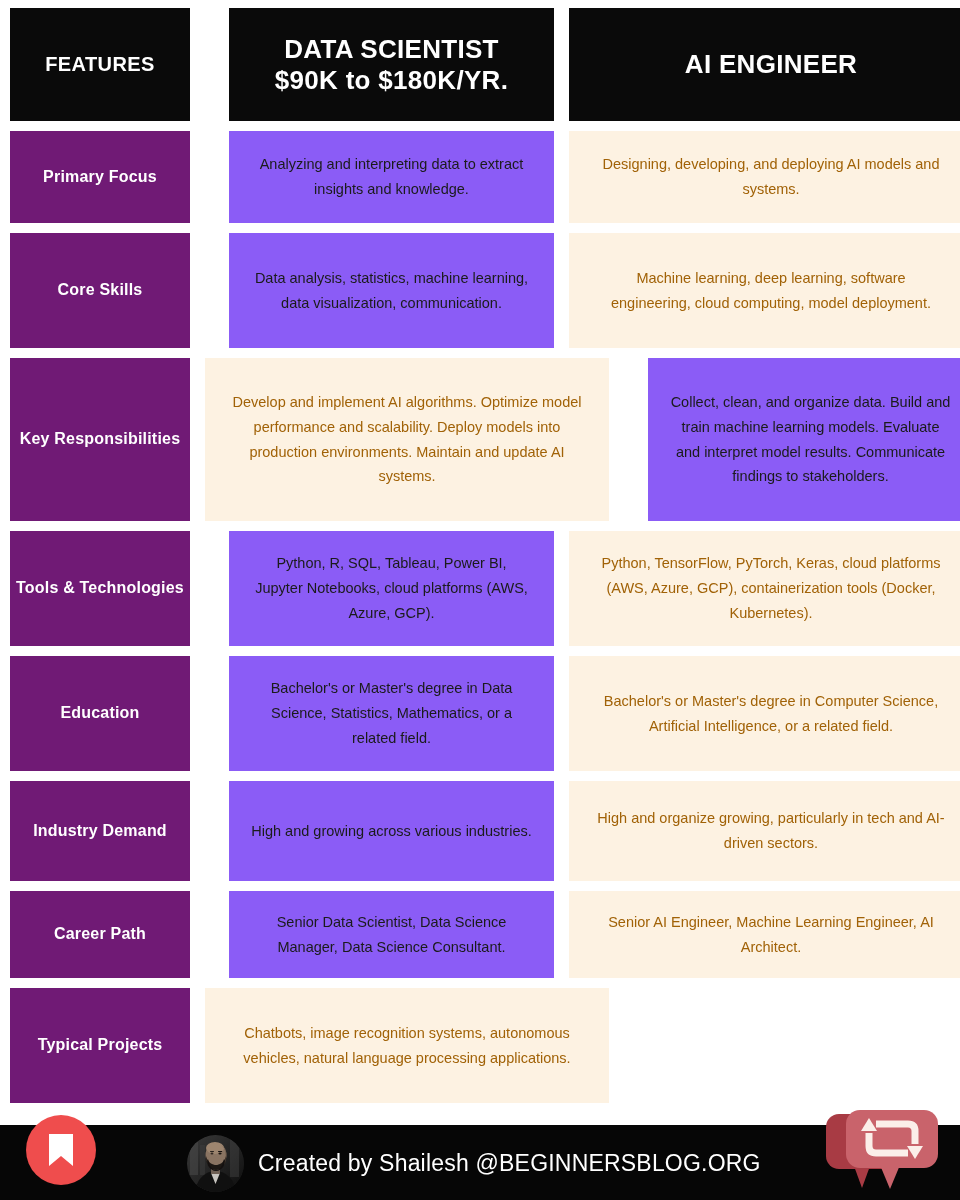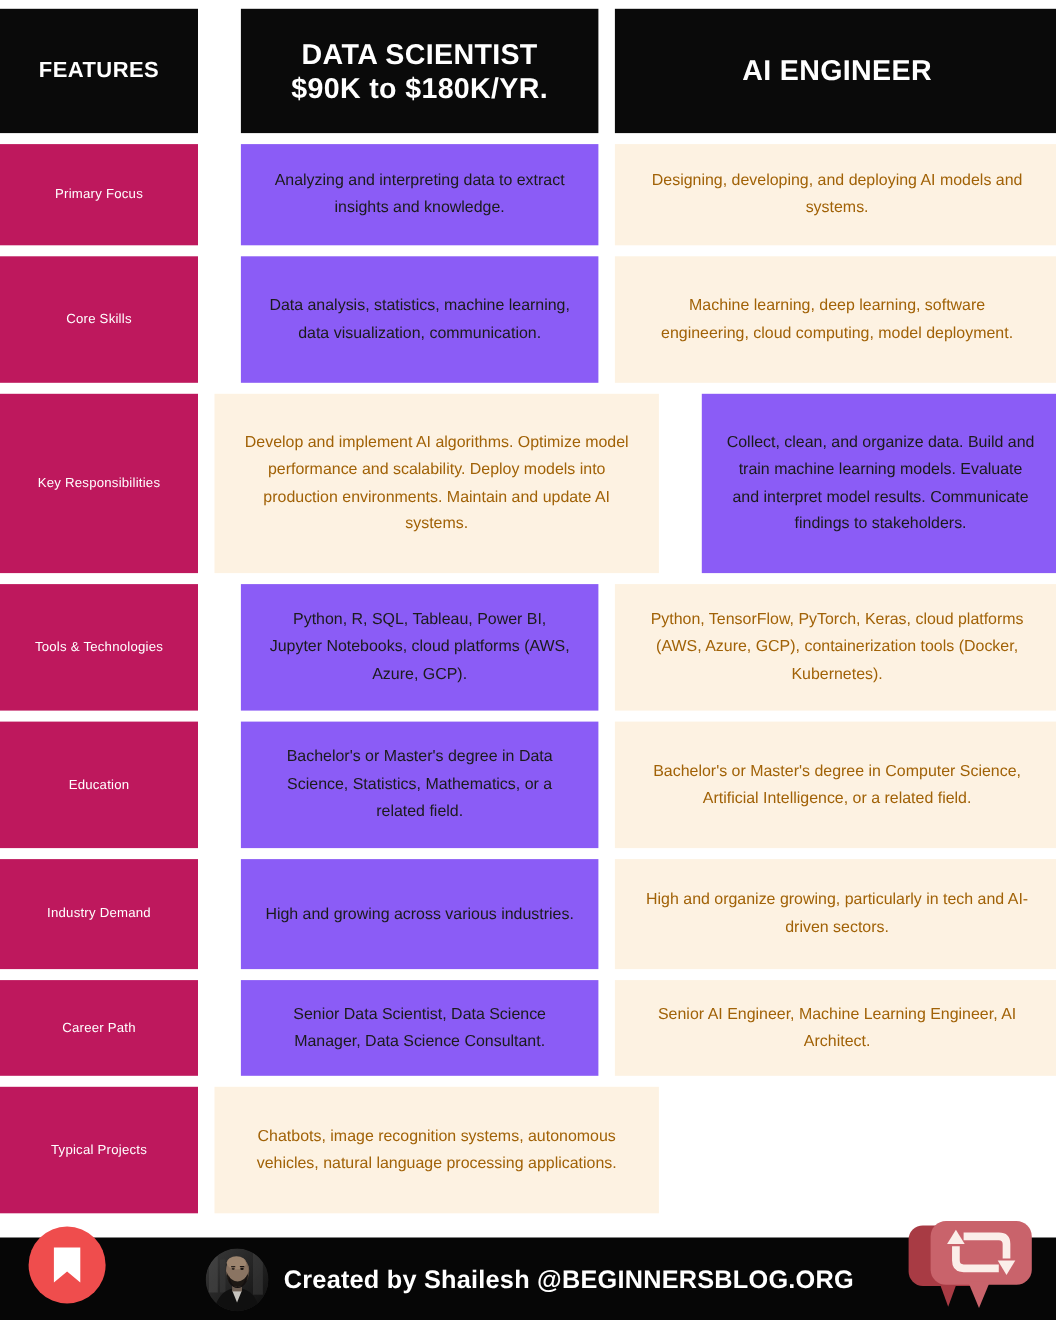--- a/index.html
+++ b/index.html
@@ -19,21 +19,21 @@
     background: #ffffff;
     overflow: hidden;
   }
 
   
   #table {
     position: absolute;
     left: 0;
     top: 0;
     width: 960px;
-    padding: 8px 10px 0 0;
+    padding: 8px 10px 0 10px;
   }
 
   .row {
     display: flex;
     gap: 15px;
     margin-bottom: 10px;
     align-items: stretch;
   }
 
   .cell {
@@ -75,24 +75,24 @@
 
   .hdr-salary {
     font-size: 26px;
     font-weight: 700;
     line-height: 1.18;
     letter-spacing: 0.3px;
   }
 
   
   .feature-cell {
-    background: #be185d;
+    background: #701a75;
     color: #ffffff;
-    font-size: 12px;
-    font-weight: 400;
+    font-size: 16px;
+    font-weight: 700;
     line-height: 1.3;
     padding: 8px 6px;
     letter-spacing: 0.2px;
   }
 
   .ds-cell {
     background: #8b5cf6;
     color: #1b1b1b;
   }
 
@@ -143,21 +143,21 @@
     background: #1a1a1a;
   }
 
   #footer-text {
     position: absolute;
     left: 258px;
     top: 50%;
     transform: translateY(-50%);
     color: #ffffff;
     font-size: 23px;
-    font-weight: 700;
+    font-weight: 400;
     letter-spacing: 0.2px;
     white-space: nowrap;
   }
 
   
   #bookmark-badge {
     position: absolute;
     left: 26px;
     top: 1115px;
     width: 70px;

